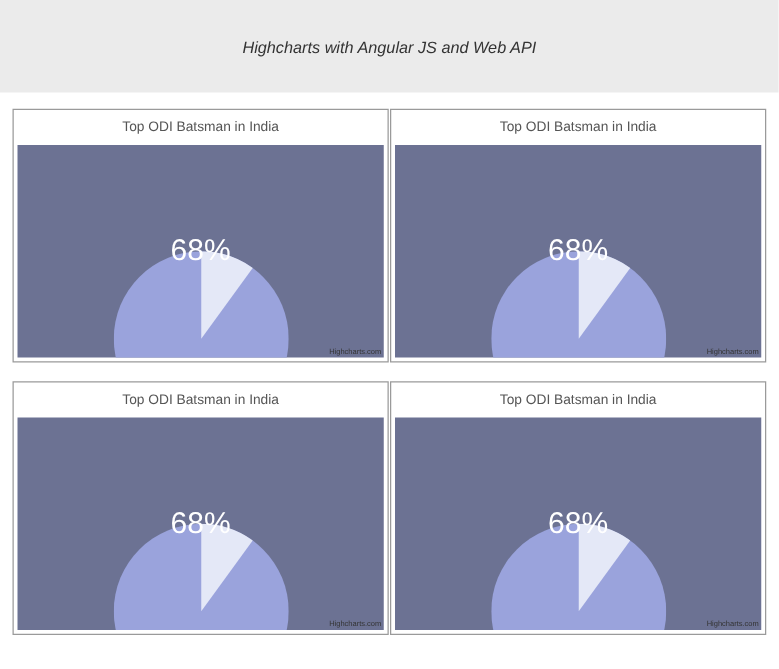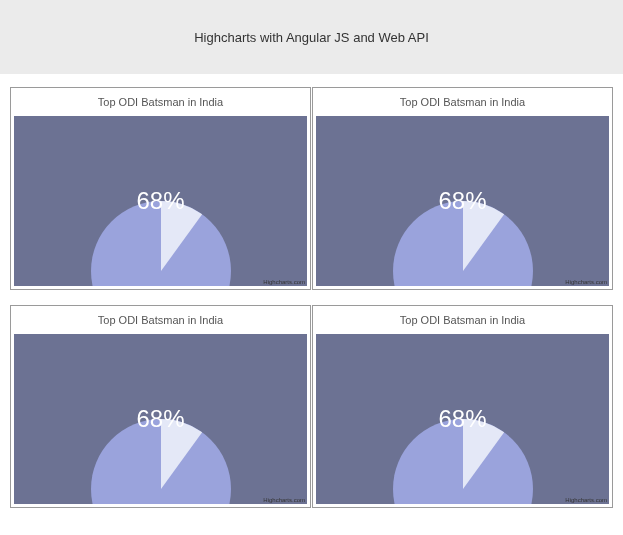--- a/index.html
+++ b/index.html
@@ -11,20 +11,21 @@
     }
     .header {
       width: 100%;
       height: 74px;
       background: #ebebeb;
       display: flex;
       align-items: center;
       justify-content: center;
       font-size: 13px;
       color: #333;
+      font-style: italic;
     }
     .grid {
       padding: 13px 10px 0 10px;
       display: grid;
       grid-template-columns: 1fr 1fr;
       grid-template-rows: 1fr 1fr;
       gap: 15px 1px;
     }
     .card {
       border: 1px solid #9a9a9a;

